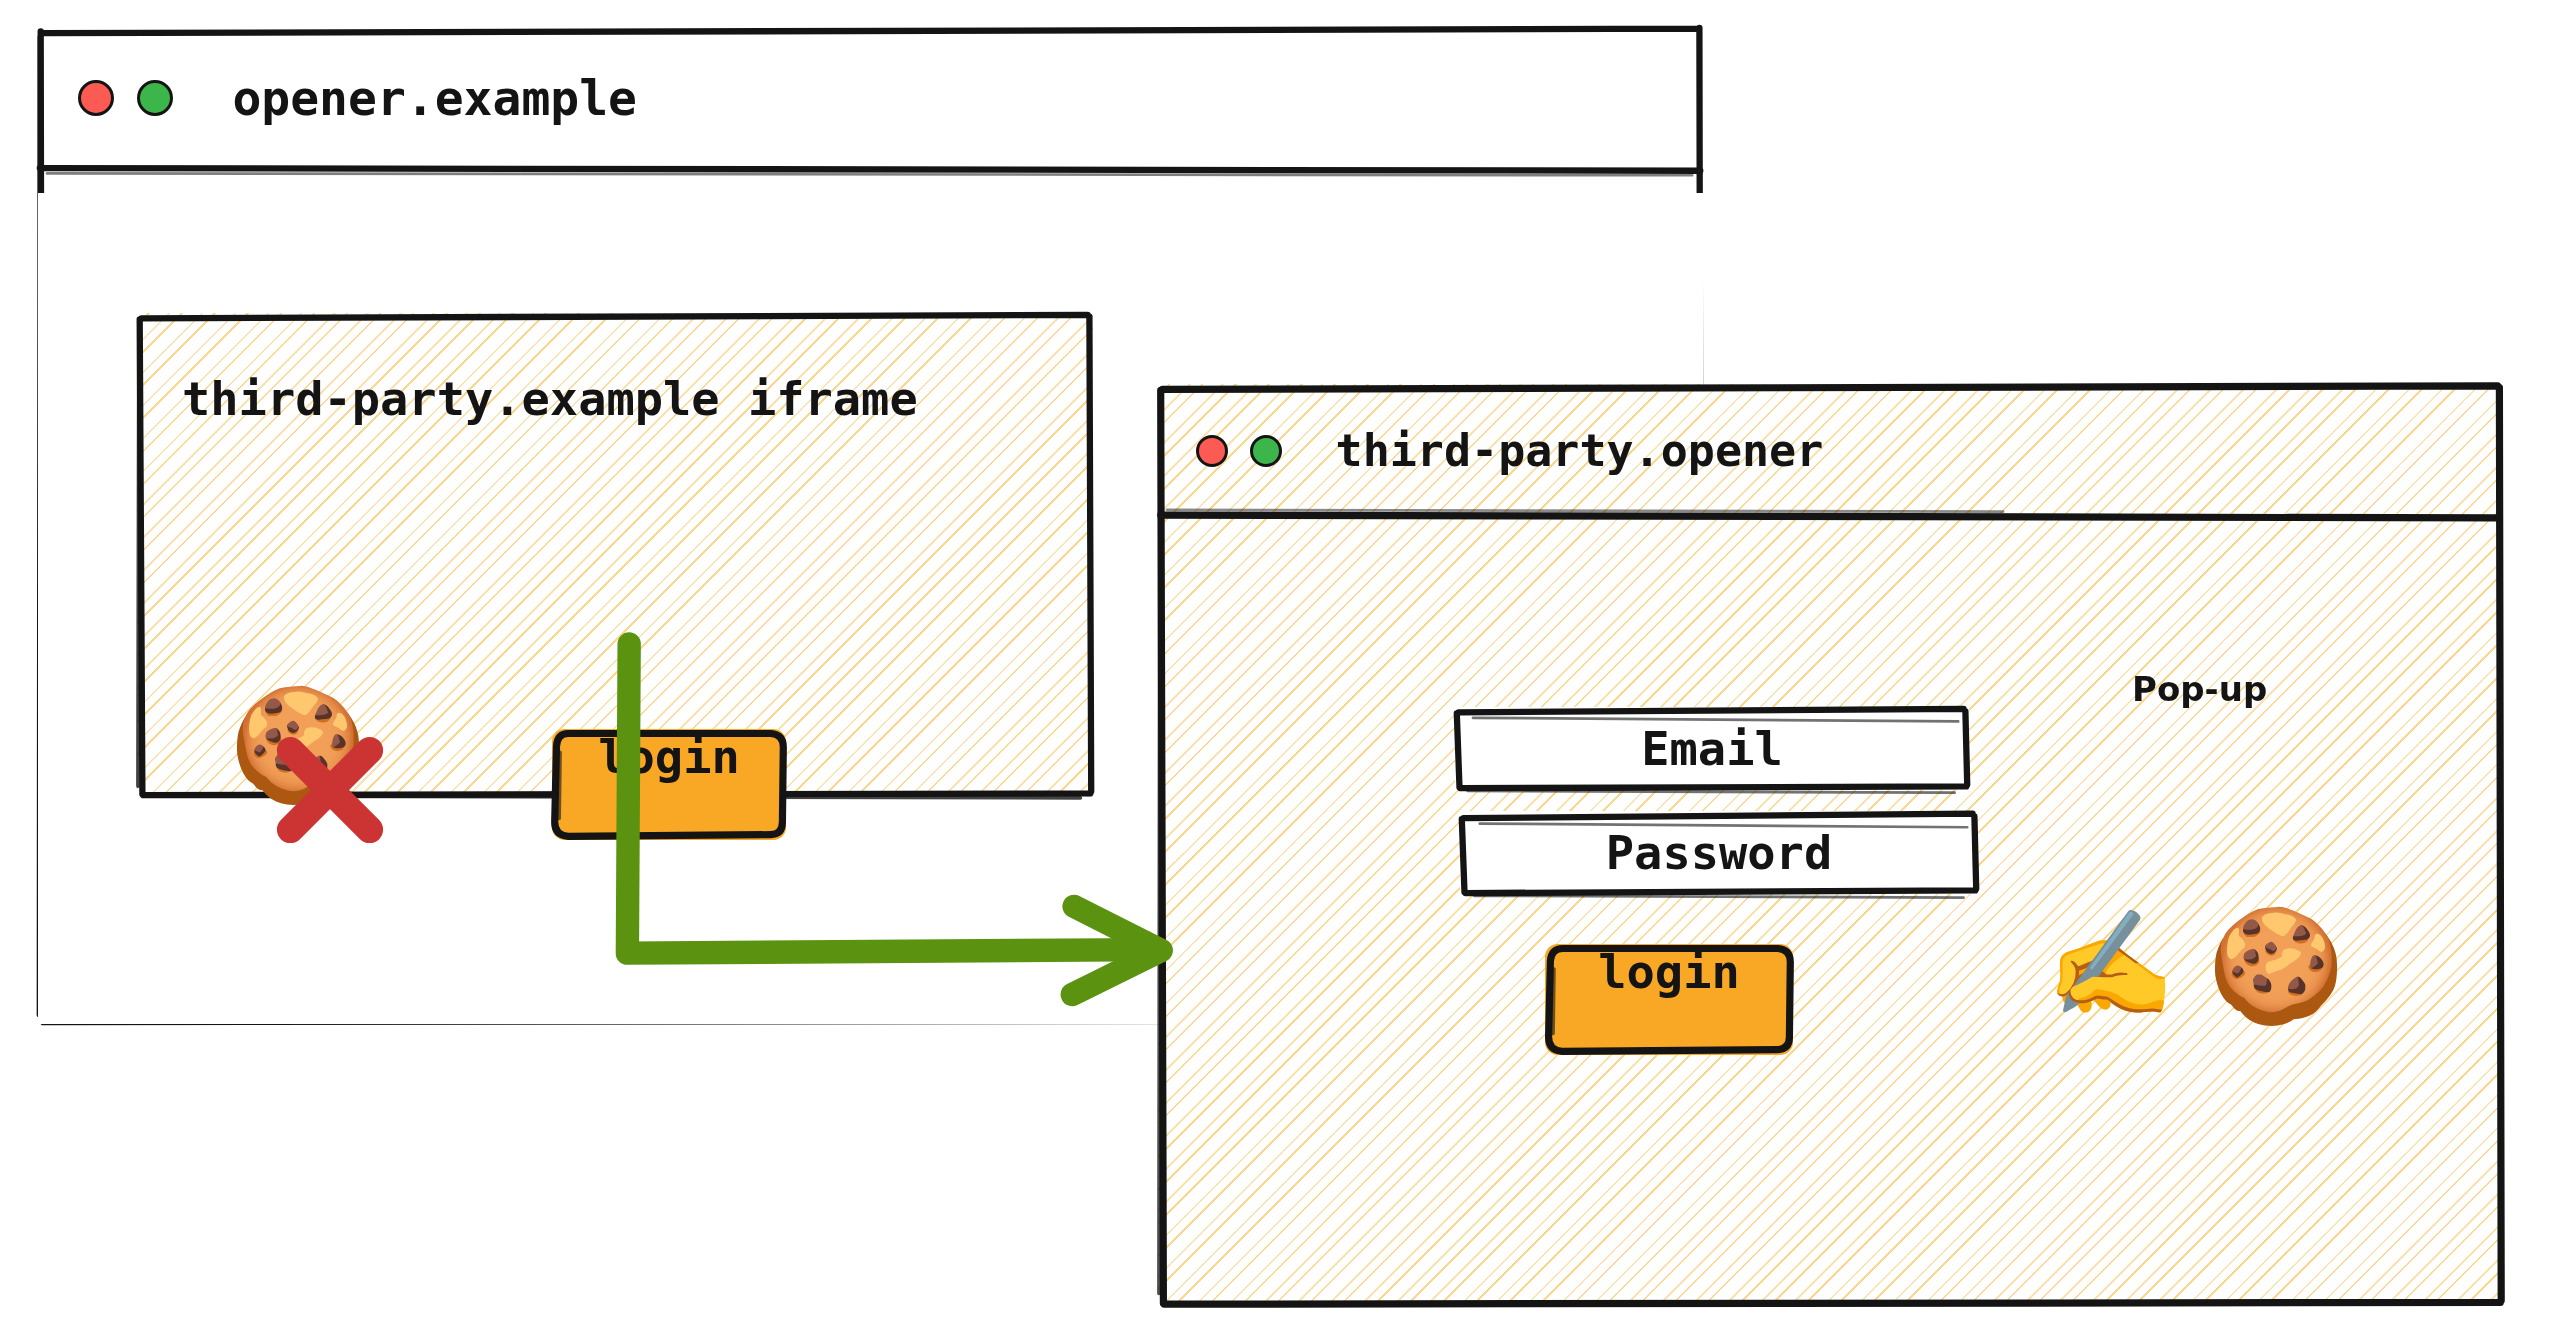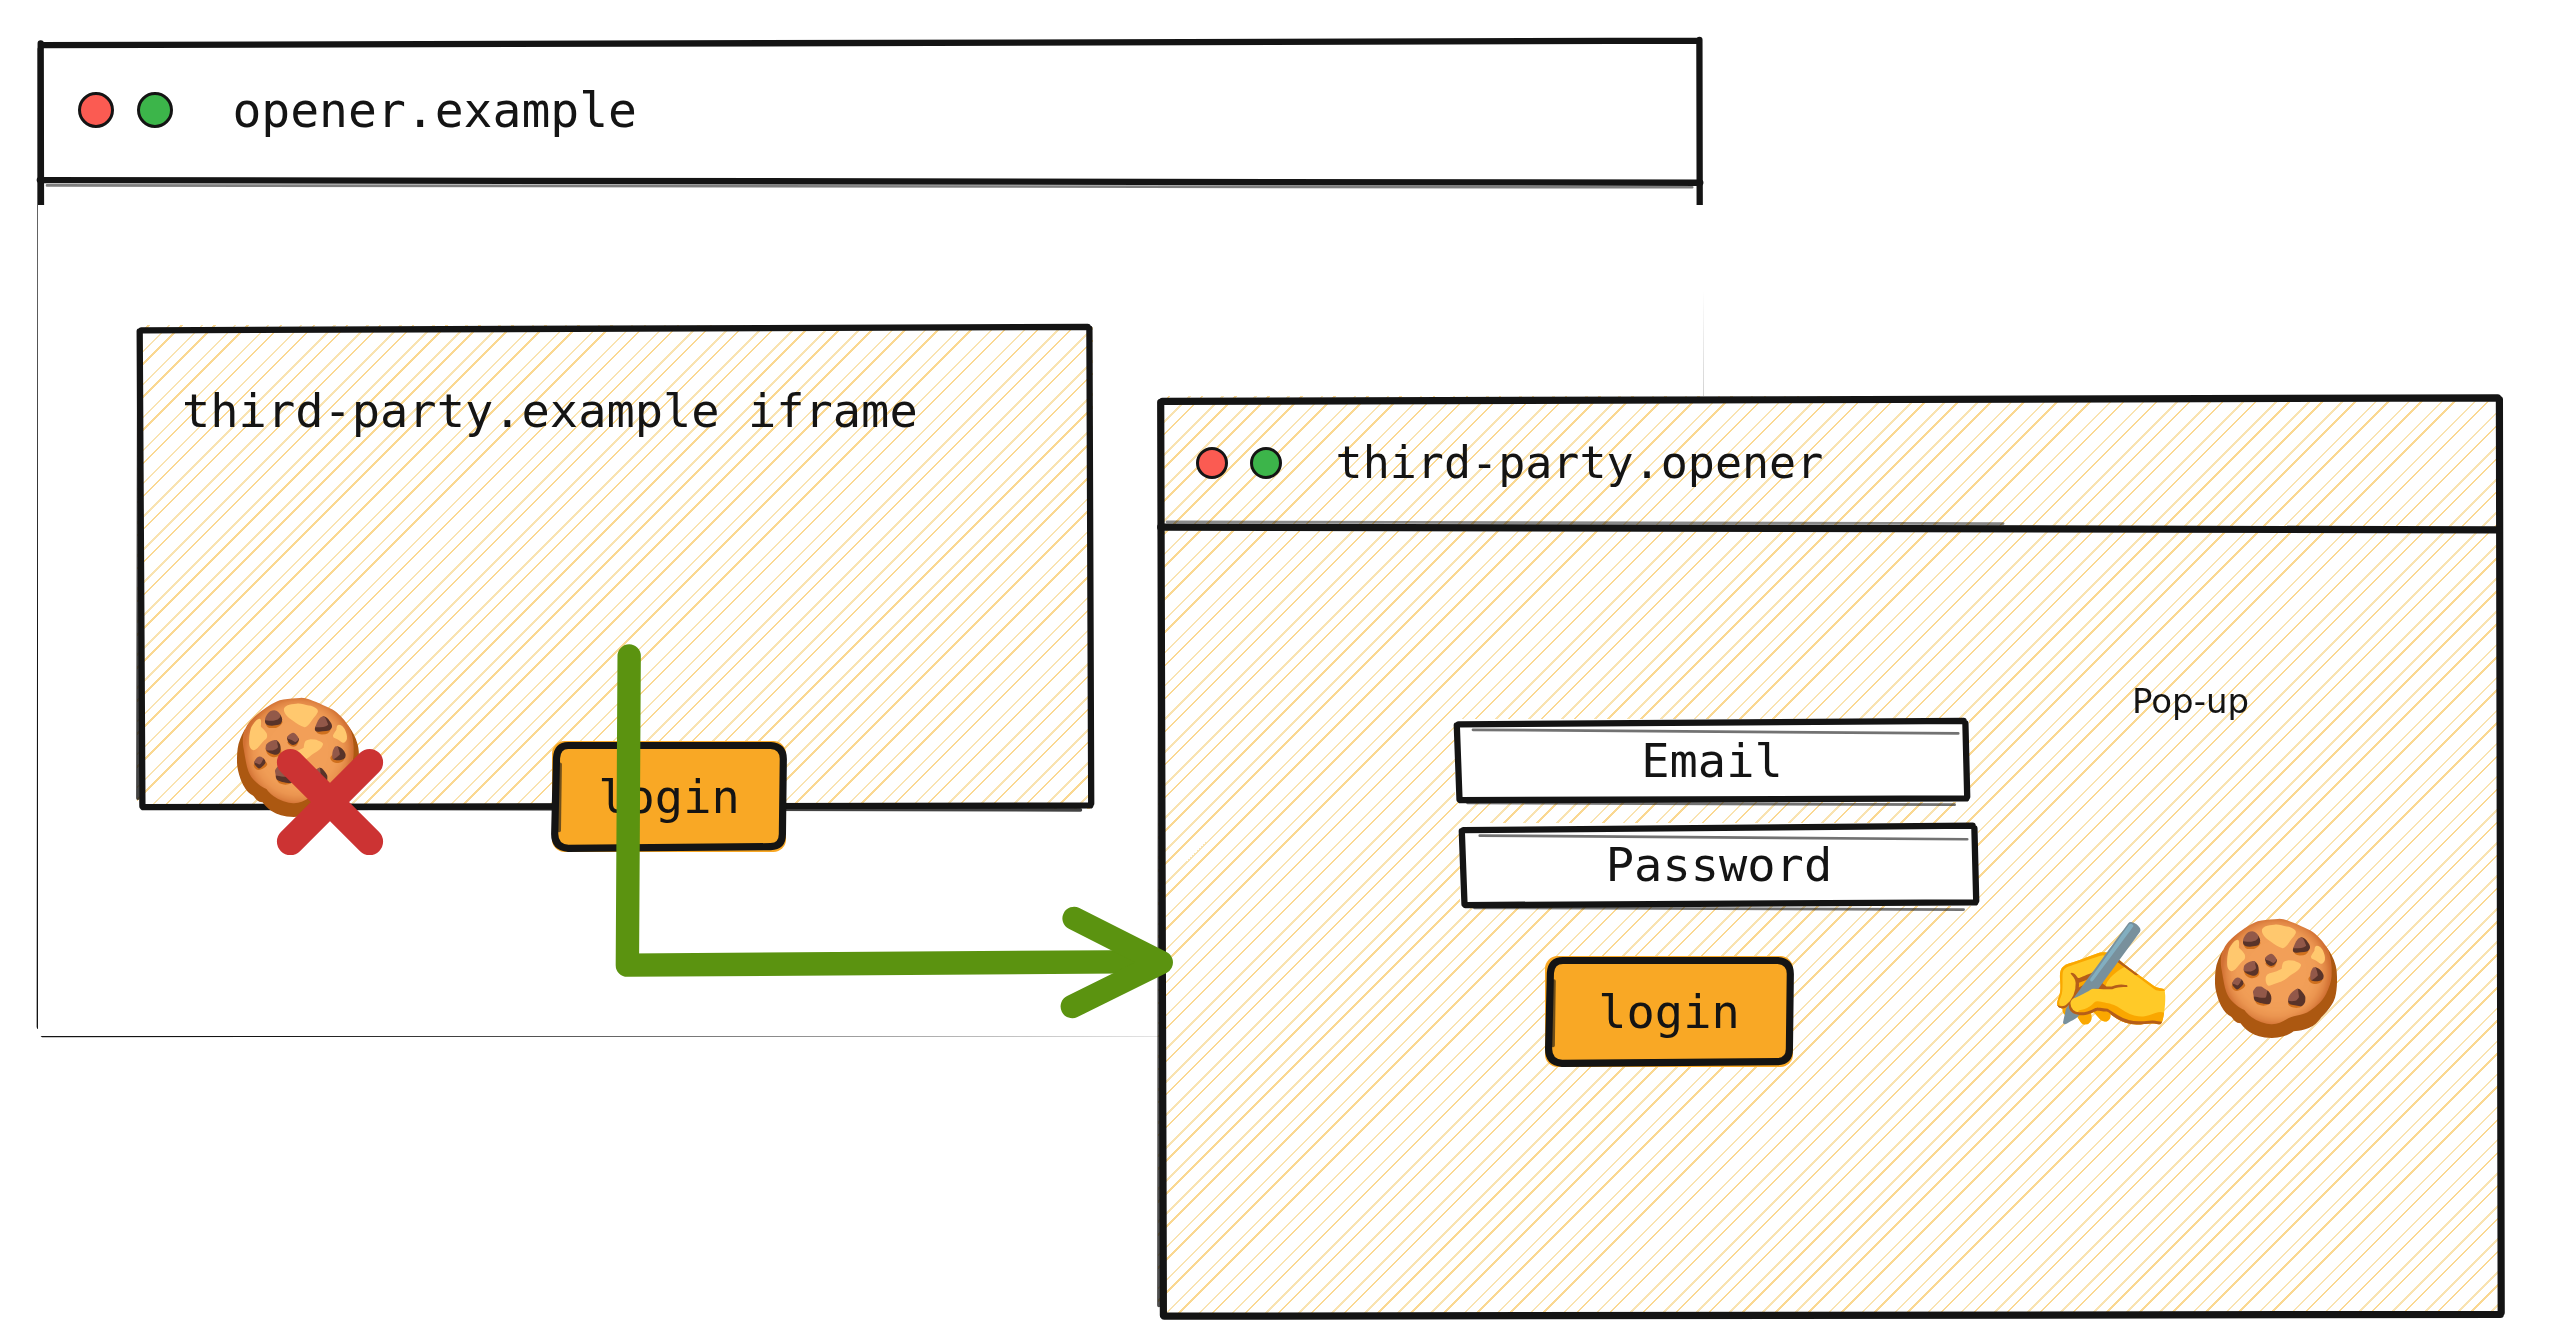--- a/index.html
+++ b/index.html
@@ -10,23 +10,24 @@
   body {
     width: 2576px;
     height: 1324px;
     position: relative;
     overflow: hidden;
     font-family: "DejaVu Sans Mono", monospace;
   }
 
   #stage {
     position: absolute;
-    left: 0; top: 16px;
+    left: 0; top: 4px;
     width: 2576px;
     height: 1049px;
+    font-weight: bold;
   }
 
   
   .hatched {
     background-color: #ffffff;
     background-image:
       repeating-linear-gradient(
         -45deg,
         rgba(250, 214, 140, 0.00) 0px,
         rgba(250, 214, 140, 0.00) 2.7px,
@@ -130,21 +131,20 @@
     overflow: visible;
     pointer-events: none;
   }
 
   
   .login-btn {
     position: absolute;
     box-sizing: border-box;
     background: #f9a825;
     display: flex;
-    align-items: center;
     justify-content: center;
     color: #141414;
     border-radius: 12.6px;
   }
   .btn-iframe-login {
     left: 514px;
     top: 536px;
     width: 234px;
     height: 111px;
     font-size: 47px;

